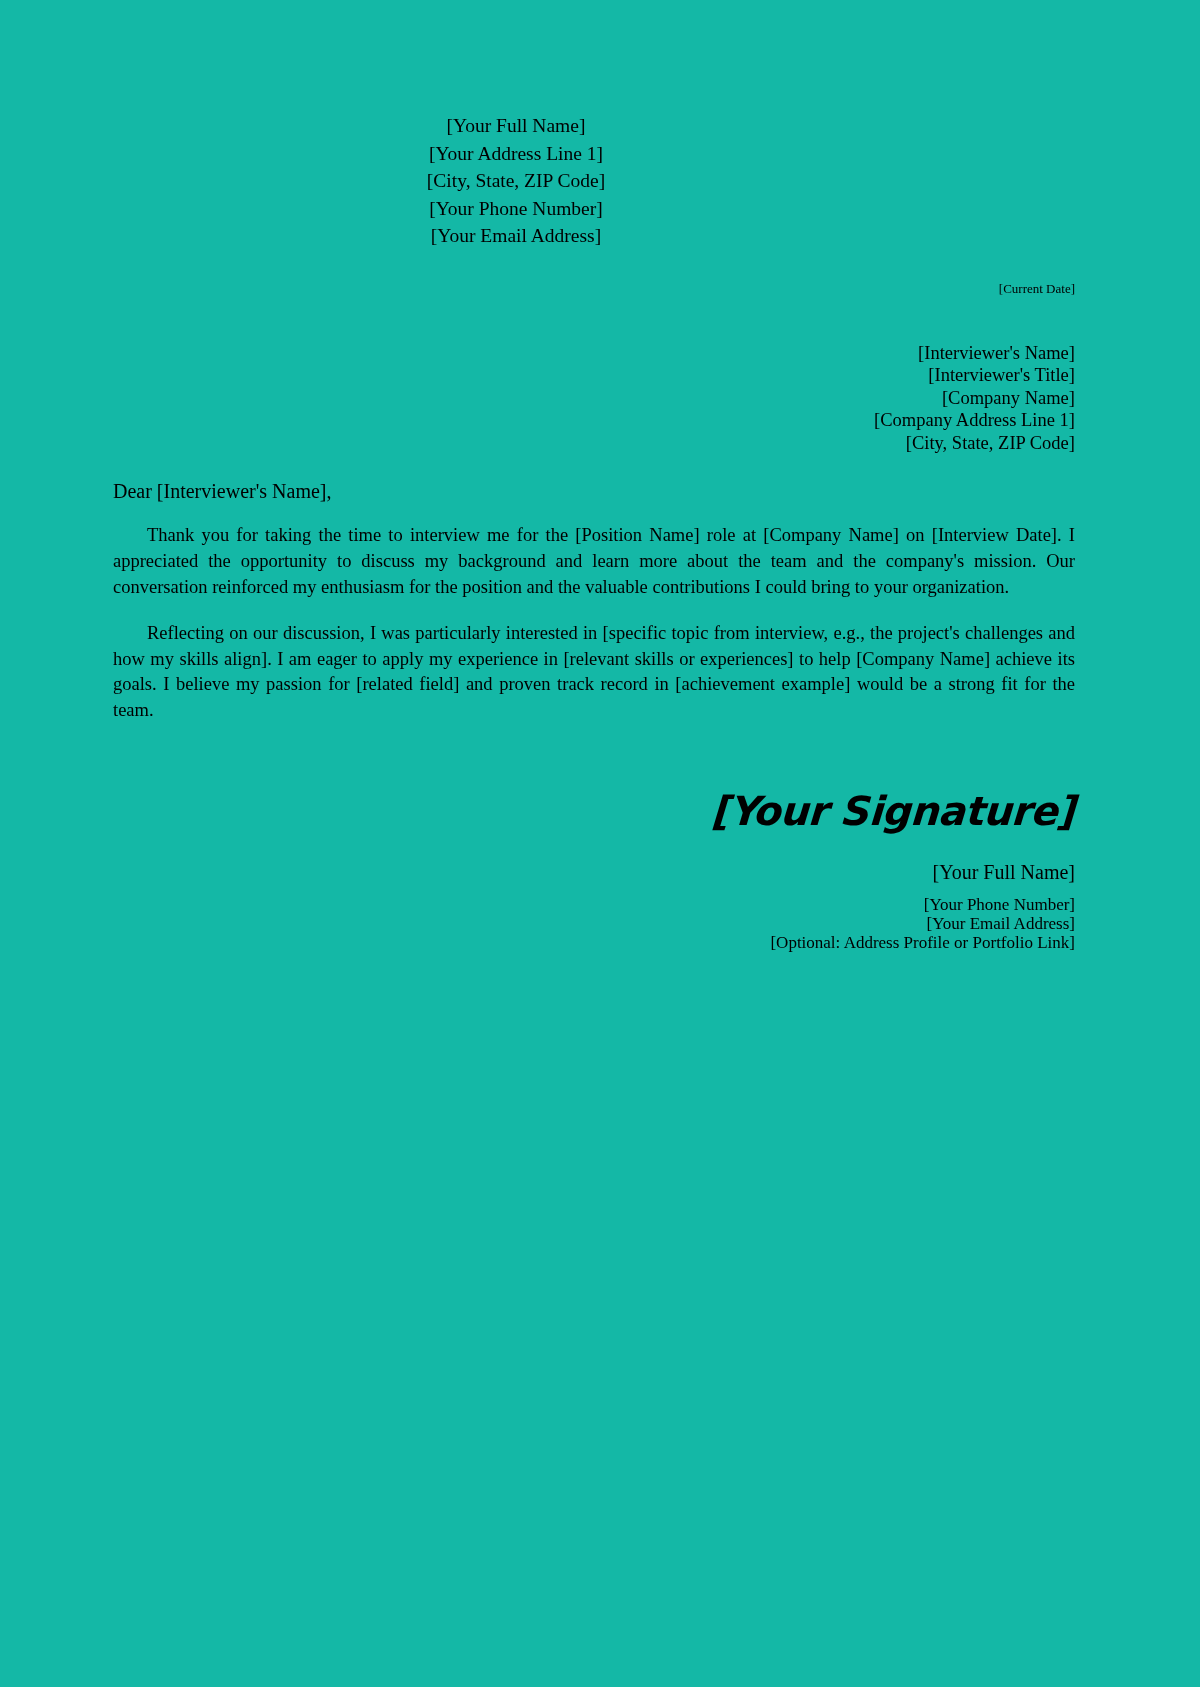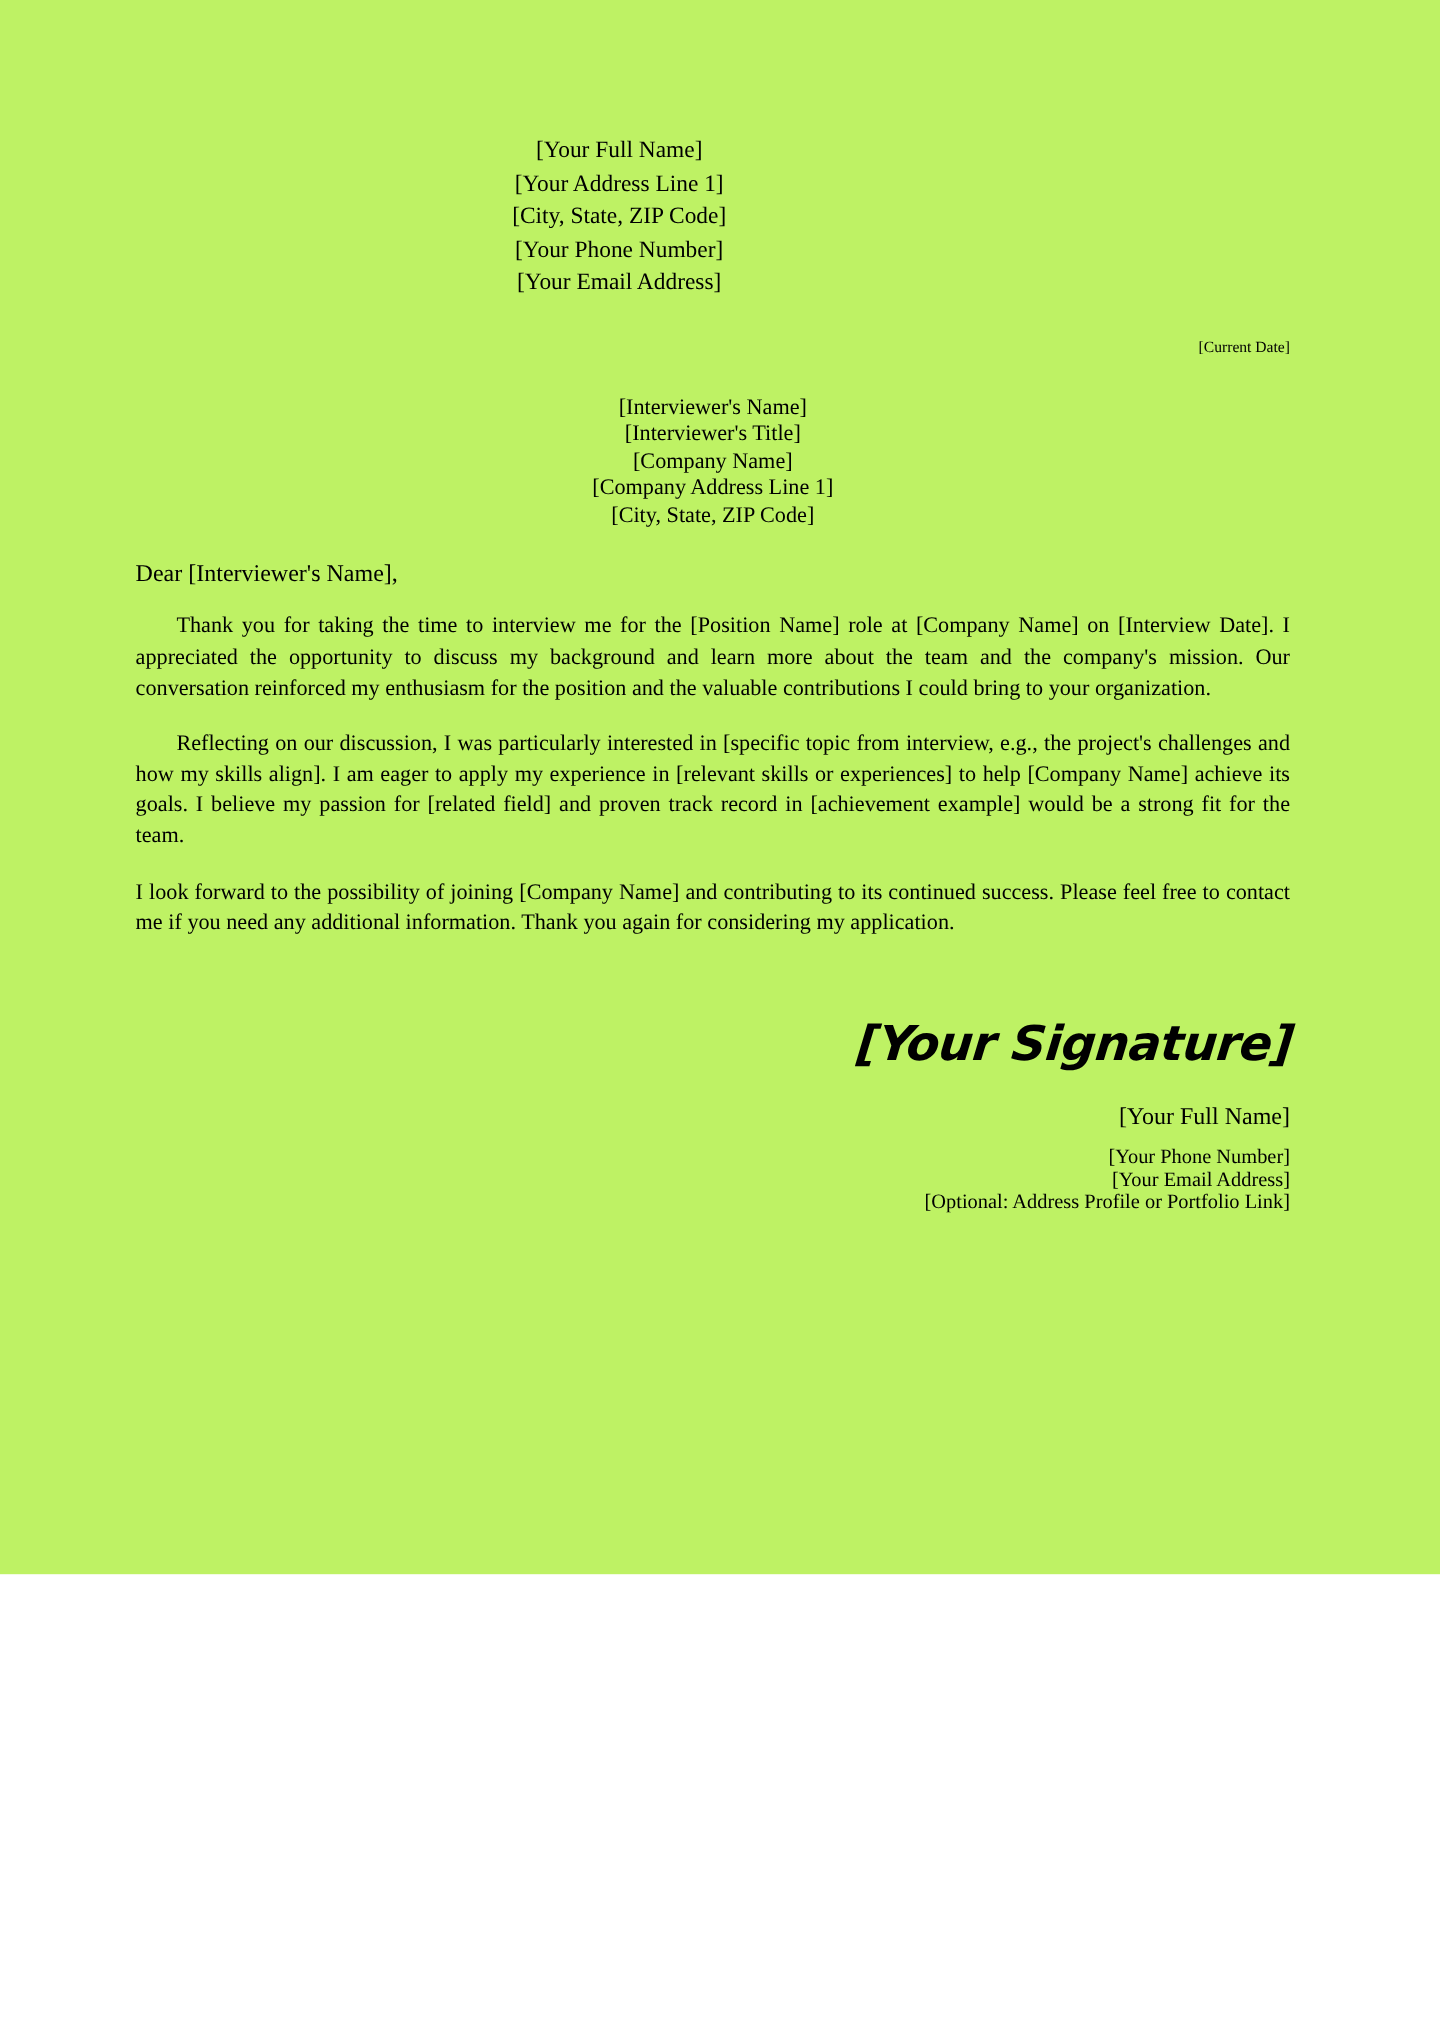--- a/index.html
+++ b/index.html
@@ -9,23 +9,23 @@
     background: #ffffff;
   }
   body {
     font-family: "Liberation Serif", "DejaVu Serif", serif;
     color: #000000;
     -webkit-font-smoothing: antialiased;
   }
   .page {
     position: relative;
     width: 1200px;
-    height: 1312px;
+    height: 1687px;
     margin: 0 auto;
-    background: #bef264;
+    background: #14b8a6;
     box-sizing: border-box;
     overflow: hidden;
   }
   .sheet {
     position: absolute;
     left: 113px;
     top: 0;
     width: 962px;   
     box-sizing: border-box;
   }
@@ -43,22 +43,22 @@
   
   .date-line {
     margin-top: 26px;
     text-align: right;
     font-size: 13px;
     line-height: 26px;
   }
 
   
   .recipient-block {
-    margin-top: 27px;
-    text-align: center;
+    margin-top: 40px;
+    text-align: right;
     font-size: 18.5px;
     line-height: 22.6px;
   }
 
   
   .salutation {
     margin-top: 26px;
     font-size: 20px;
     line-height: 22px;
   }
@@ -135,21 +135,20 @@
       <div class="line">[Interviewer's Title]</div>
       <div class="line">[Company Name]</div>
       <div class="line">[Company Address Line 1]</div>
       <div class="line">[City, State, ZIP Code]</div>
     </div>
 
     <div class="salutation">Dear [Interviewer's Name],</div>
 
     <p class="body-par indented">Thank you for taking the time to interview me for the [Position Name] role at [Company Name] on [Interview Date]. I appreciated the opportunity to discuss my background and learn more about the team and the company's mission. Our conversation reinforced my enthusiasm for the position and the valuable contributions I could bring to your organization.</p>
     <p class="body-par indented">Reflecting on our discussion, I was particularly interested in [specific topic from interview, e.g., the project's challenges and how my skills align]. I am eager to apply my experience in [relevant skills or experiences] to help [Company Name] achieve its goals. I believe my passion for [related field] and proven track record in [achievement example] would be a strong fit for the team.</p>
-    <p class="body-par flush">I look forward to the possibility of joining [Company Name] and contributing to its continued success. Please feel free to contact me if you need any additional information. Thank you again for considering my application.</p>
 
 
     <div class="signature-area">
       <span class="signature-script">[Your Signature]</span>
     </div>
 
     <div class="signer-name">[Your Full Name]</div>
 
     <div class="signer-contact">
       <div class="line">[Your Phone Number]</div>

